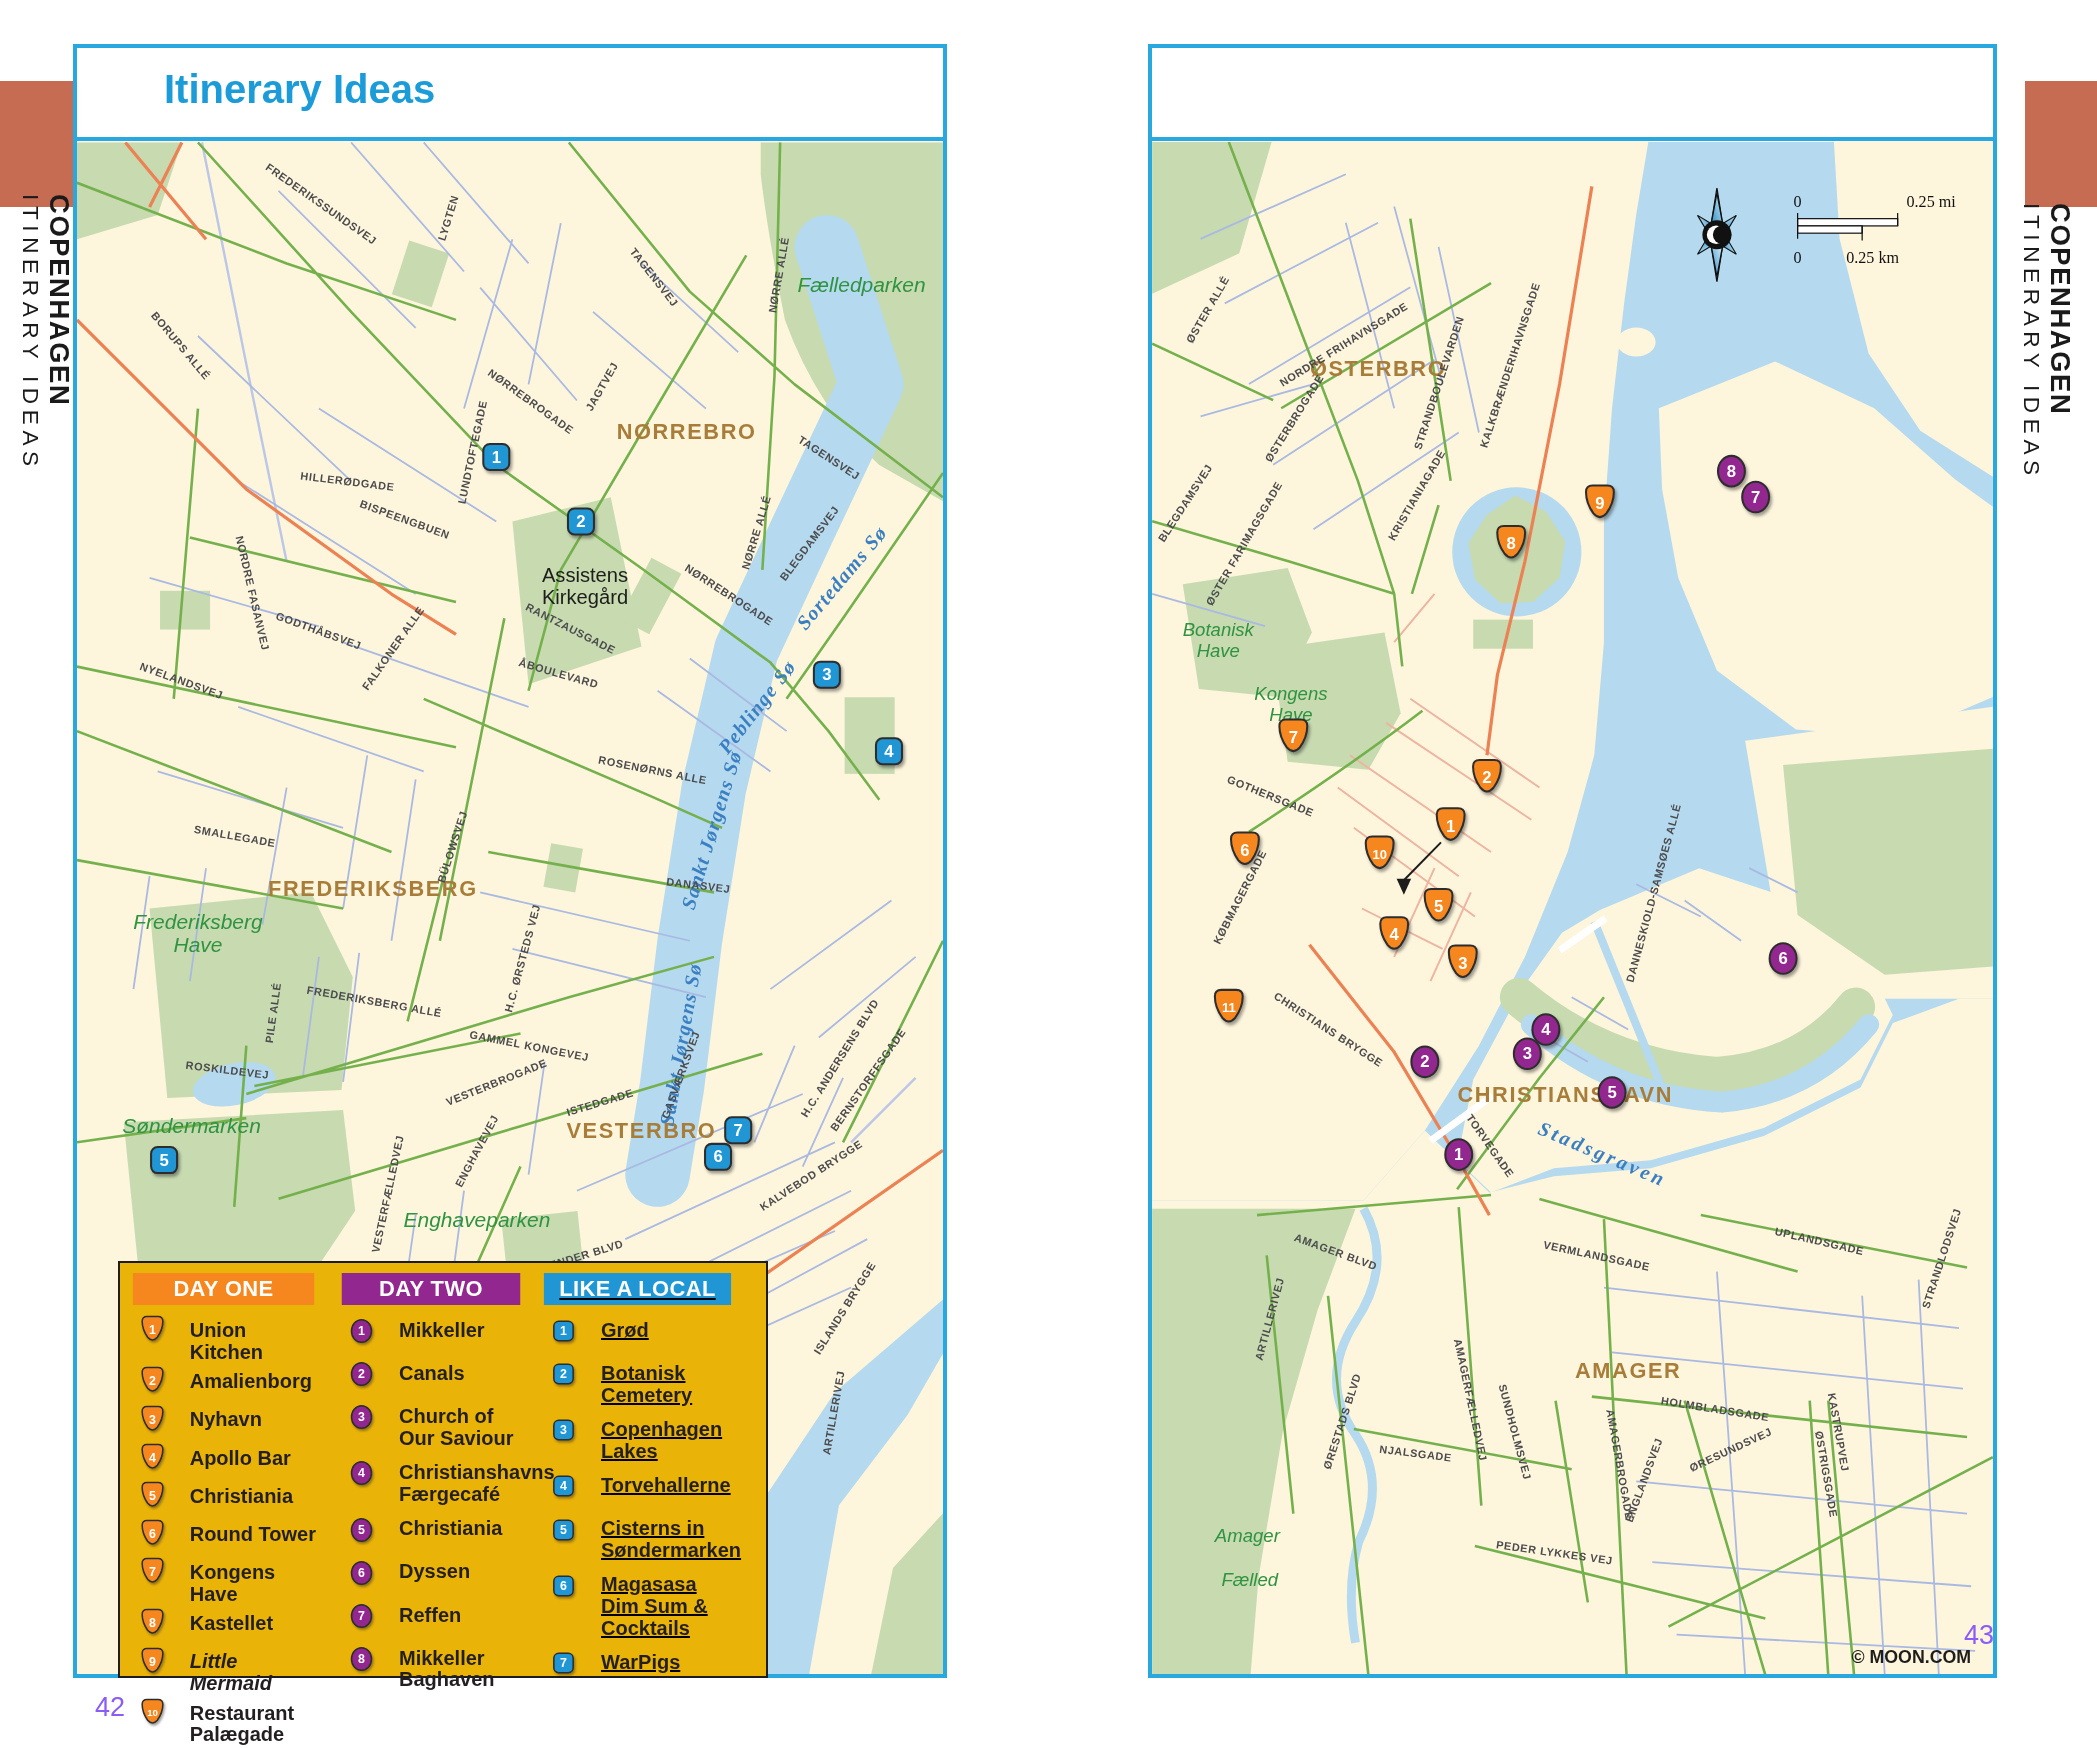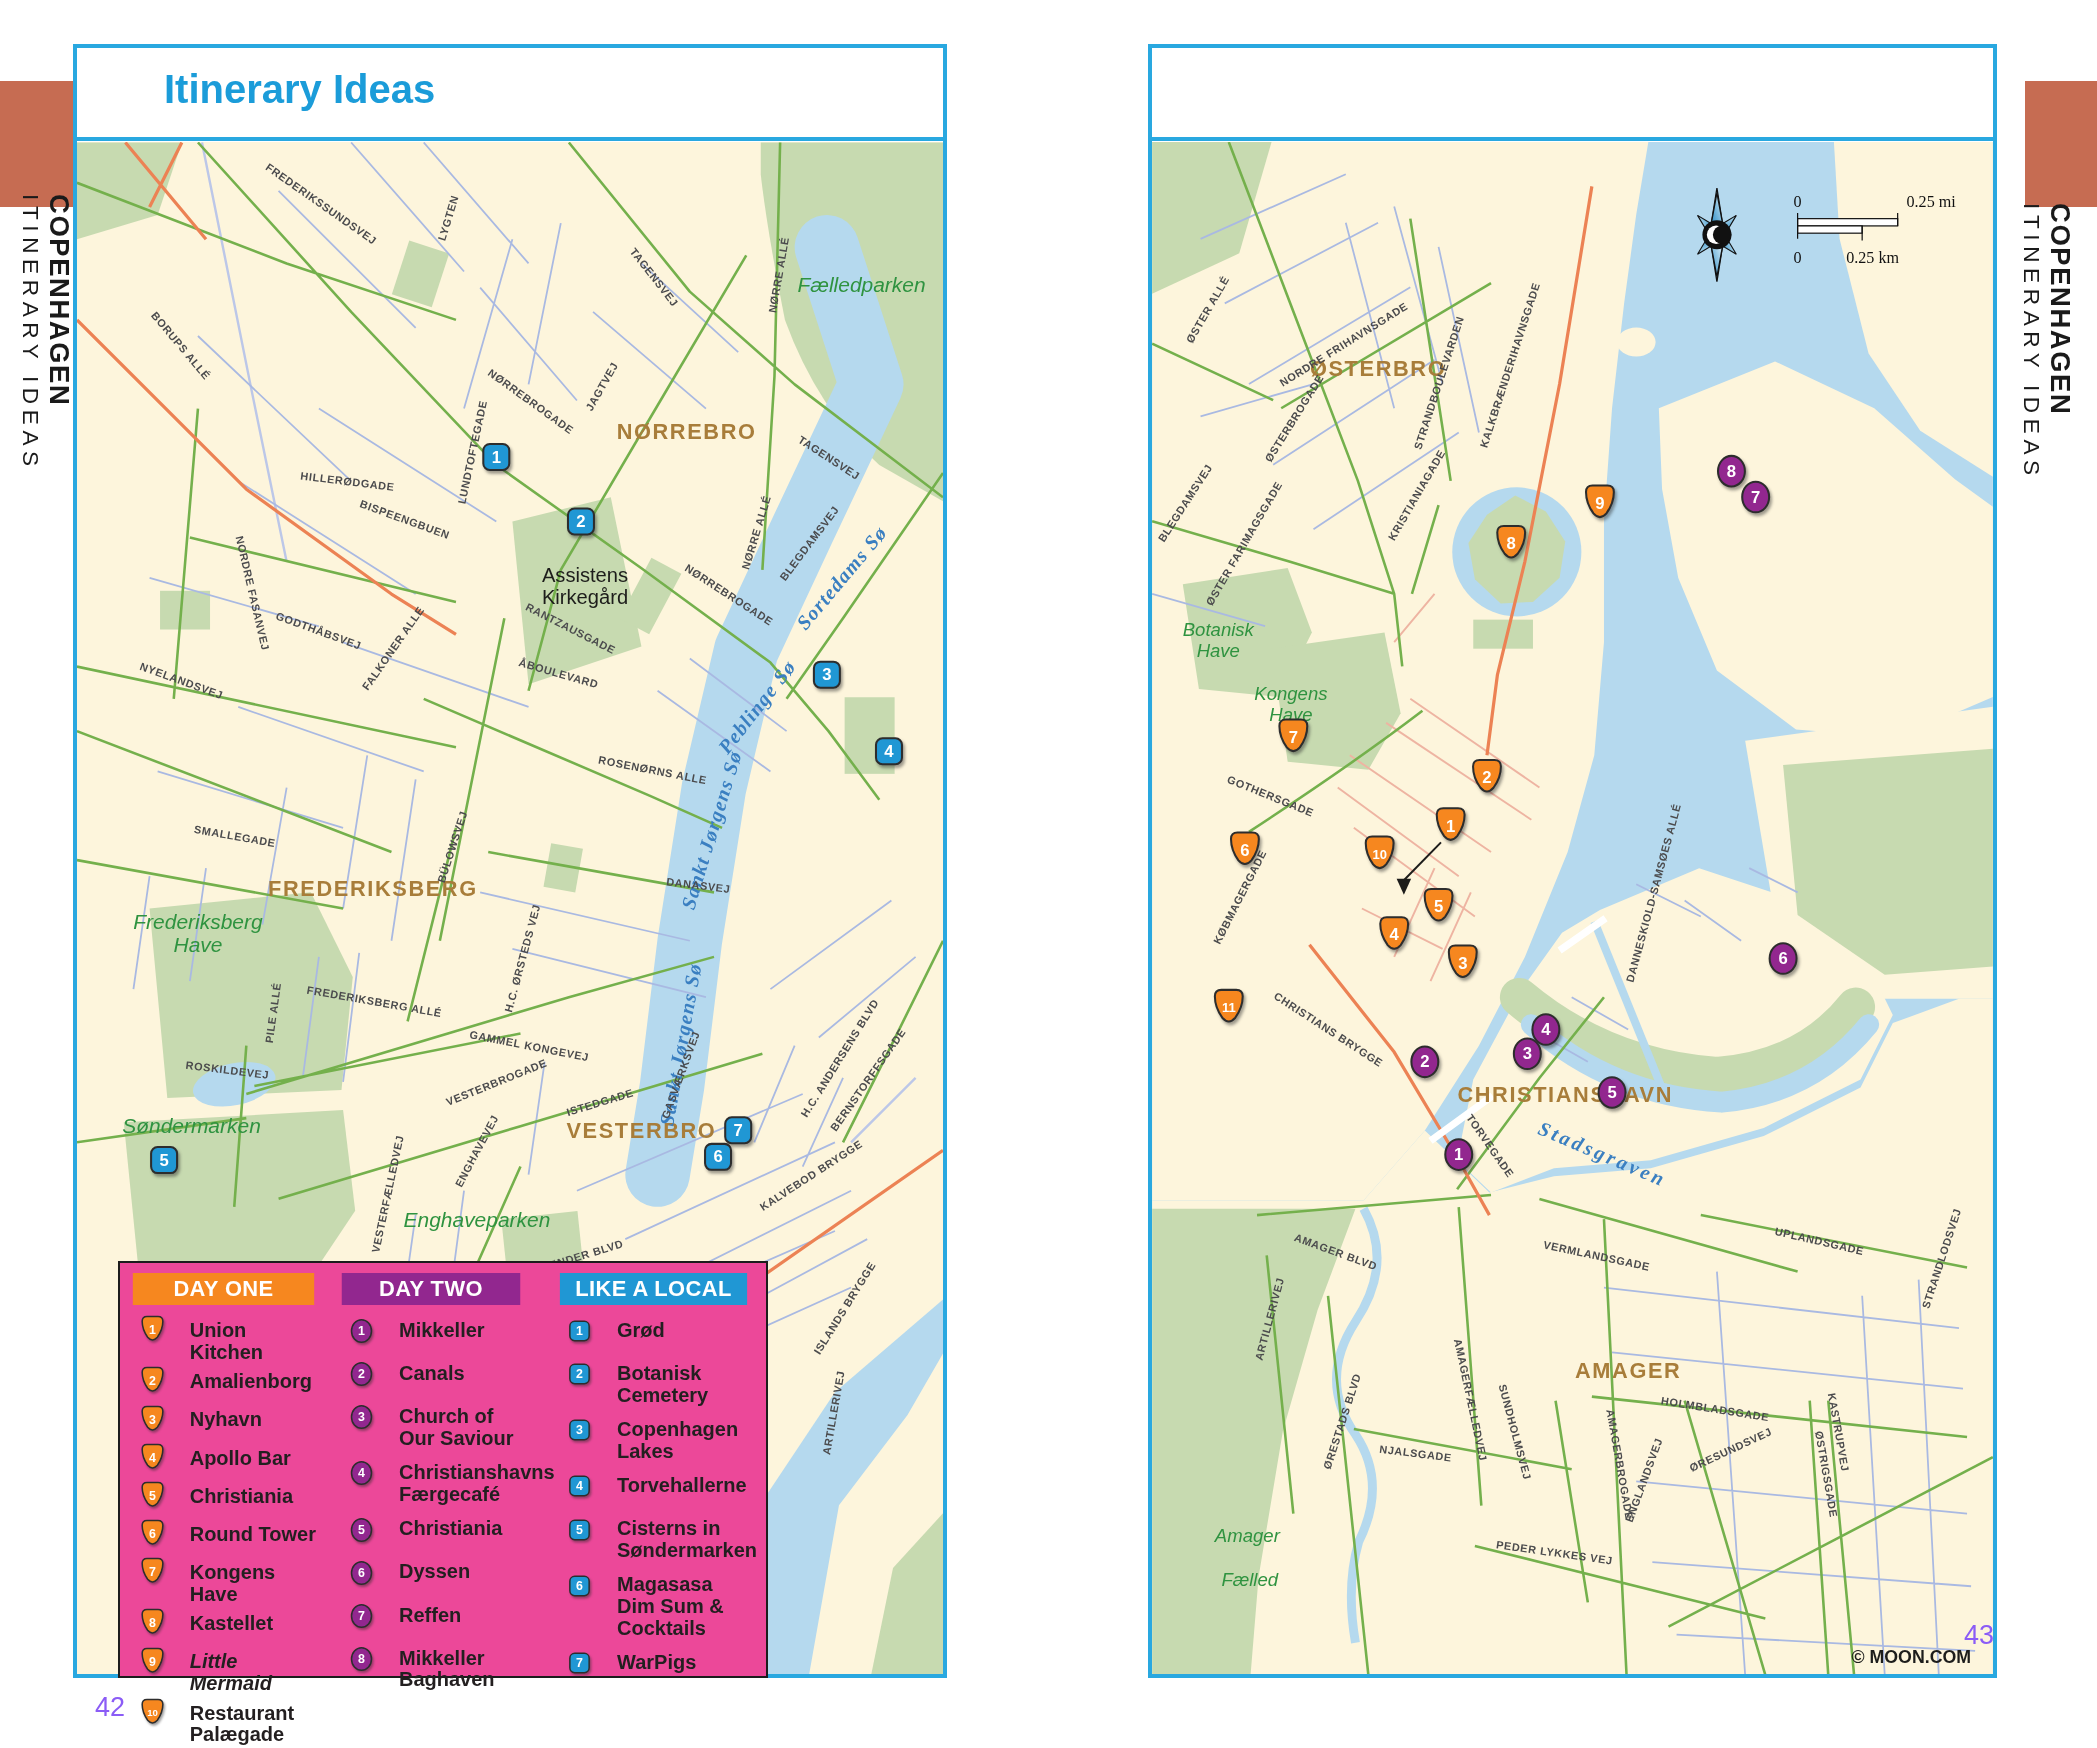--- a/index.html
+++ b/index.html
@@ -10,21 +10,21 @@
     white-space:nowrap;color:#1a1a1a;}
   .vtext .l1{font-weight:bold;font-size:27.4px;letter-spacing:1.6px;line-height:1.12;}
   .vtext .l2{font-size:22.6px;letter-spacing:5.6px;line-height:1.18;}
   .frame{position:absolute;top:44px;height:1626px;border:4.8px solid #29a8e0;background:#fff;}
   .titleband{position:absolute;left:0;top:0;right:0;height:89px;border-bottom:4.8px solid #29a8e0;background:#fff;}
   .pagetitle{position:absolute;left:87px;top:19.4px;font-size:40px;font-weight:bold;color:#1b9cd9;}
   .mapbox{position:absolute;left:0;right:0;top:94px;bottom:0;overflow:hidden;background:#fdf5dc;}
   .mapbox svg{position:absolute;left:0;top:0;}
   .pagenum{position:absolute;font-size:27px;color:#8b5cf6;}
   
-  .legend{position:absolute;background:#ec4899;border:2.4px solid #1c1c1c;}
+  .legend{position:absolute;background:#eab308;border:2.4px solid #1c1c1c;}
   .lg-col{position:absolute;top:9.7px;bottom:6.5px;}
   .lg-head{height:32px;display:flex;align-items:center;justify-content:center;
     color:#fff;font-weight:bold;font-size:22.6px;letter-spacing:0.4px;transform:scaleX(.97);}
   .lg-items{padding:9.7px 0 0 8px;}
   .lg-row{display:flex;align-items:flex-start;margin-bottom:2.4px;min-height:31px;}
   .lg-row.gap{margin-bottom:7.3px;}
   .lg-ic{flex:0 0 32px;margin-top:0.8px;}
   .lg-lab{font-size:20px;font-weight:bold;color:#231f20;line-height:1.08;padding-top:5.6px;margin-left:20px;}
   .lg-lab.it{font-style:italic;font-weight:bold;}
 </style>
@@ -513,21 +513,21 @@
             <div class="lg-ic"><svg viewBox="-20 -22 40 44" width="29" height="32">
                 <g transform="translate(0,0) scale(0.95)" style="filter:drop-shadow(2px 3px 1.5px rgba(40,40,40,.45))">
                   <ellipse cx="0" cy="0" rx="14.5" ry="16.5" fill="#92278f" stroke="#2d2d2d" stroke-width="2.2"></ellipse>
                   <text x="0" y="6" text-anchor="middle" font-size="18" font-weight="bold" fill="#fff" font-family="&quot;Liberation Sans&quot;,sans-serif">8</text>
                 </g>
               </svg></div>
             <div class="lg-lab">Mikkeller Baghaven</div>
           </div>
         </div>
       </div>
-      <div class="lg-col col-local" style="left: 437px; width: 193px;">
+      <div class="lg-col col-local" style="left: 421px; width: 193px; text-decoration: underline;">
         <div class="lg-head" style="background: rgb(32, 151, 212);">LIKE A LOCAL</div>
         <div class="lg-items">
           <div class="lg-row gap">
             <div class="lg-ic"><svg viewBox="-20 -22 40 44" width="29" height="32">
                 <g transform="translate(0,0) scale(0.95)" style="filter:drop-shadow(2px 3px 1.5px rgba(40,40,40,.45))">
                   <rect x="-14" y="-14" width="28" height="28" rx="7" fill="#2097d4" stroke="#2d2d2d" stroke-width="2.2"></rect>
                   <text x="0" y="6" text-anchor="middle" font-size="18" font-weight="bold" fill="#fff" font-family="&quot;Liberation Sans&quot;,sans-serif">1</text>
                 </g>
               </svg></div>
             <div class="lg-lab">Grød</div>

